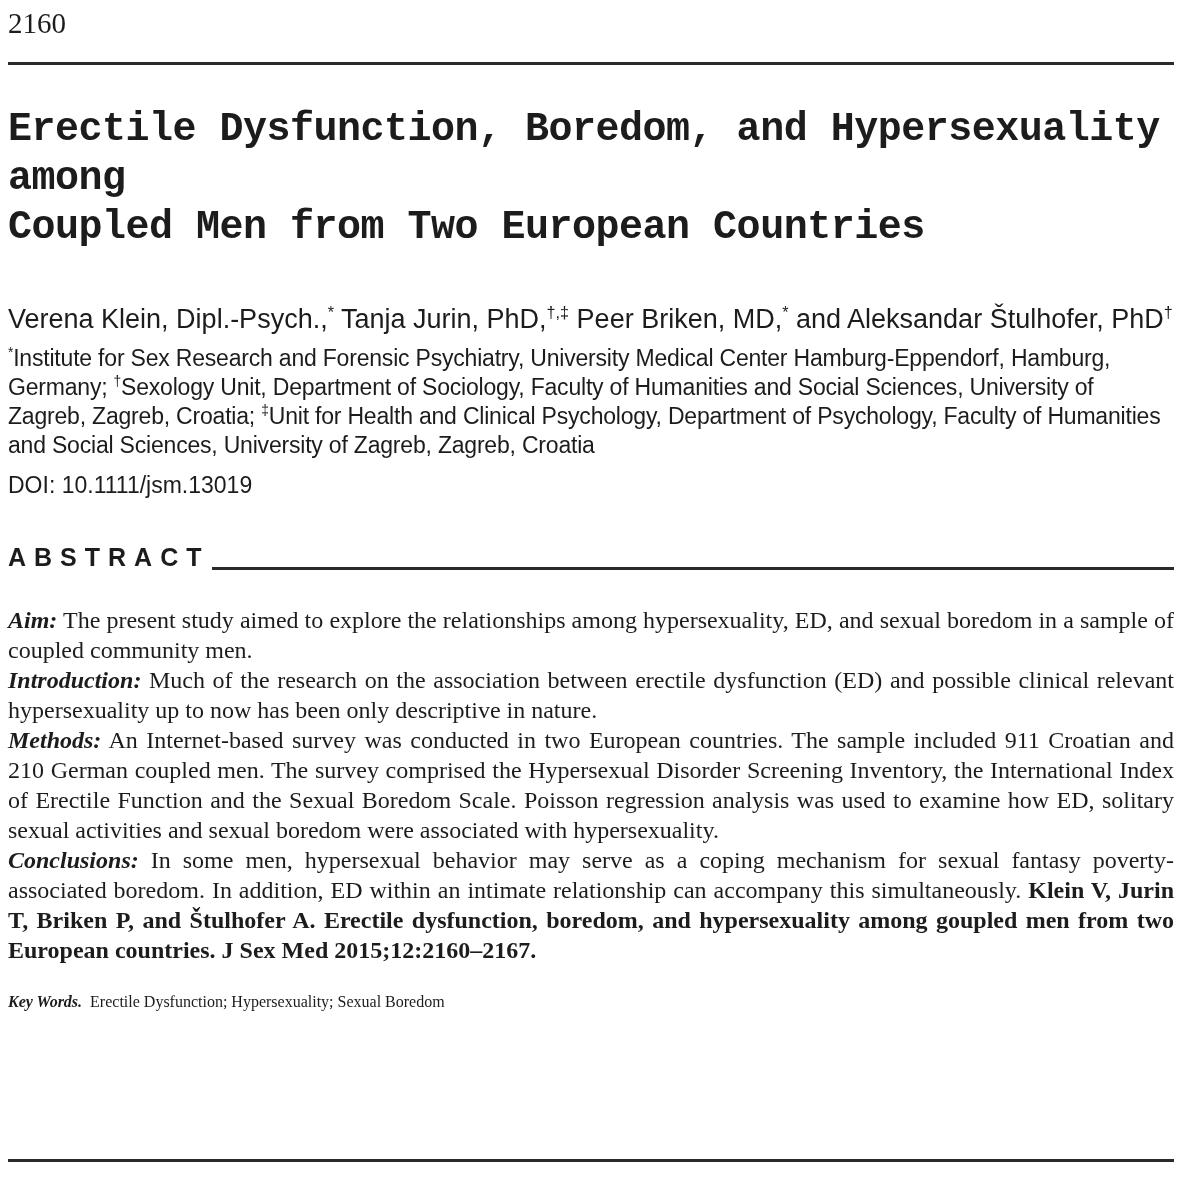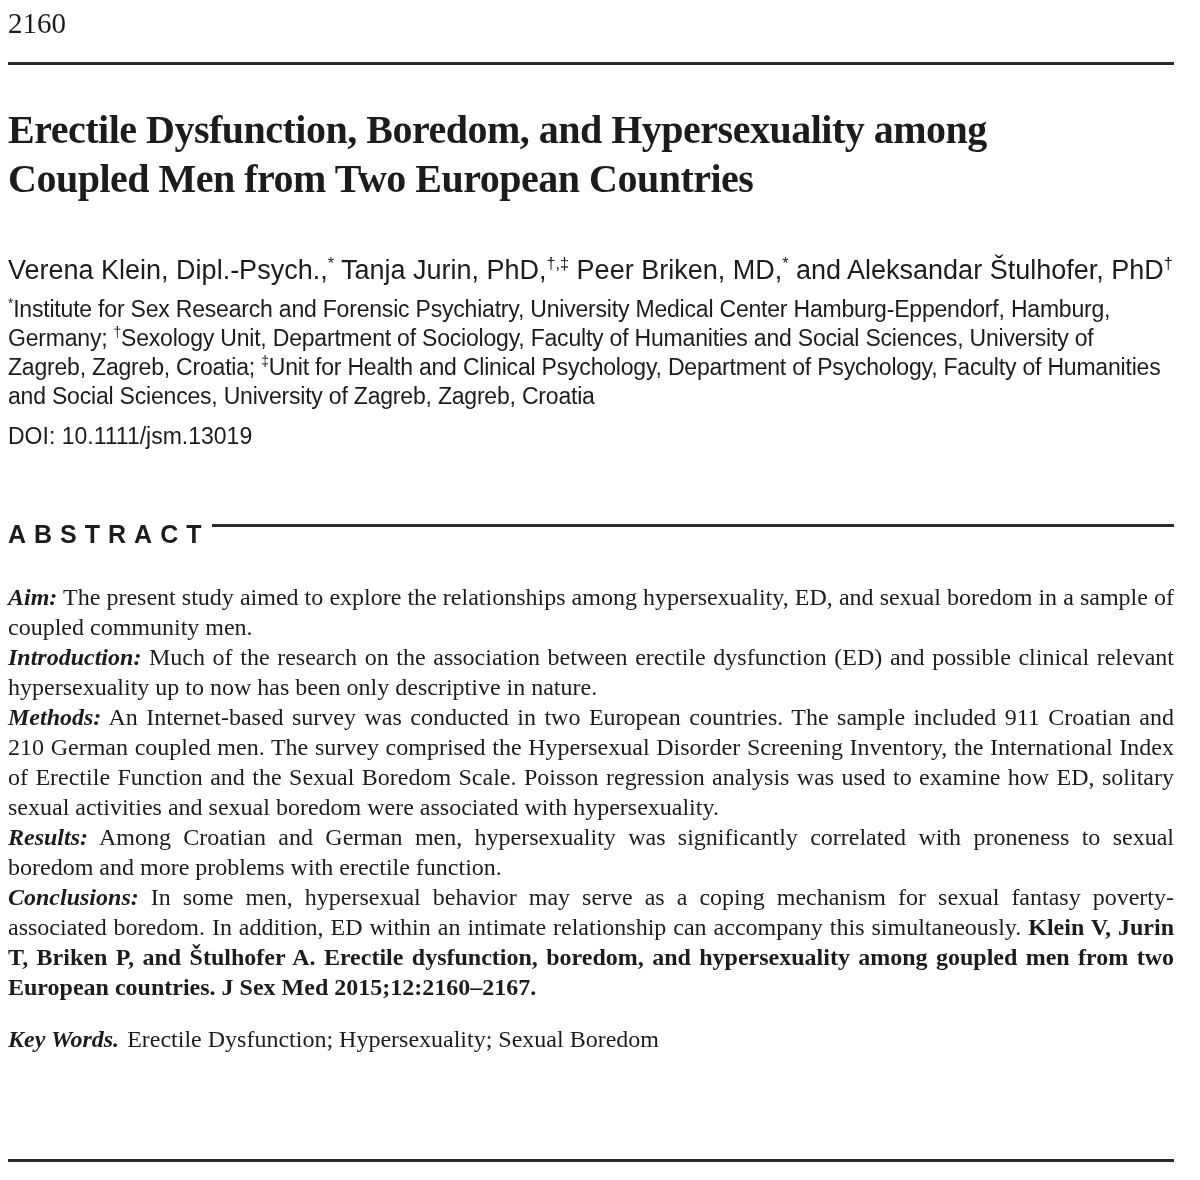--- a/index.html
+++ b/index.html
@@ -30,21 +30,21 @@
   }
   .rule {
     border: none;
     height: 3px;
     background: #2b2b2b;
     margin: 0;
   }
   .top-rule { margin-top: 22px; }
   .title {
     margin: 40px 0 5px 0;
-    font-family: Liberation Serif, serif;
+    font-family: Liberation Mono, monospace;
     font-weight: bold;
     font-size: 40px;
     line-height: 49px;
     letter-spacing: -0.5px;
   }
   .authors {
     margin: 50px 0 8px 0;
     font-family: "Liberation Sans", sans-serif;
     font-size: 27px;
     line-height: 34px;
@@ -57,23 +57,23 @@
     line-height: 29px;
     letter-spacing: -0.2px;
   }
   .doi {
     margin: 11px 0 0 0;
     font-family: "Liberation Sans", sans-serif;
     font-size: 23px;
     line-height: 29px;
   }
   .abstract-heading {
-    margin-top: 71px;
+    margin-top: 45px;
     display: flex;
-    align-items: flex-start;
+    align-items: flex-end;
   }
   .abstract-word {
     font-family: "Liberation Sans", sans-serif;
     font-weight: bold;
     font-size: 25px;
     letter-spacing: 8px;
     line-height: 1;
     white-space: nowrap;
   }
   .heading-rule {
@@ -87,21 +87,21 @@
     margin-top: 35px;
     font-size: 24px;
     line-height: 30px;
     text-align: justify;
   }
   .abstract-body p { margin: 0; }
   .sec-label { font-weight: bold; font-style: italic; }
   .citation { font-weight: bold; }
   .keywords {
     margin: 22px 0 0 0;
-    font-size: 24px;
+    font-size: 16px;
     line-height: 30px;
   }
   .kw-label { font-weight: bold; font-style: italic; padding-right: 8px; }
   .bottom-rule { position: absolute; left: 8px; right: 26px; bottom: 18px; }
 </style>
 </head>
 <body>
 
 <div class="page">
 
@@ -120,21 +120,20 @@
 
   <div class="abstract-heading">
     <span class="abstract-word">ABSTRACT</span>
     <span class="heading-rule"></span>
   </div>
 
   <div class="abstract-body">
     <p><span class="sec-label">Aim:</span> <span>The present study aimed to explore the relationships among hypersexuality, ED, and sexual boredom in a sample of coupled community men.</span></p>
     <p><span class="sec-label">Introduction:</span> <span>Much of the research on the association between erectile dysfunction (ED) and possible clinical relevant hypersexuality up to now has been only descriptive in nature.</span></p>
     <p><span class="sec-label">Methods:</span> <span>An Internet-based survey was conducted in two European countries. The sample included 911 Croatian and 210 German coupled men. The survey comprised the Hypersexual Disorder Screening Inventory, the International Index of Erectile Function and the Sexual Boredom Scale. Poisson regression analysis was used to examine how ED, solitary sexual activities and sexual boredom were associated with hypersexuality.</span></p>
-    <p><span class="sec-label">Results:</span> <span>Among Croatian and German men, hypersexuality was significantly correlated with proneness to sexual boredom and more problems with erectile function.</span></p>
     <p><span class="sec-label">Conclusions:</span> <span>In some men, hypersexual behavior may serve as a coping mechanism for sexual fantasy poverty-associated boredom. In addition, ED within an intimate relationship can accompany this simultaneously.</span> <span class="citation">Klein V, Jurin T, Briken P, and Štulhofer A. Erectile dysfunction, boredom, and hypersexuality among goupled men from two European countries. J Sex Med 2015;12:2160–2167.</span></p>
   </div>
 
   <p class="keywords"><span class="kw-label">Key Words.</span><span>Erectile Dysfunction; Hypersexuality; Sexual Boredom</span></p>
 
   <hr class="rule bottom-rule">
 
 </div>
 
 </body></html>

